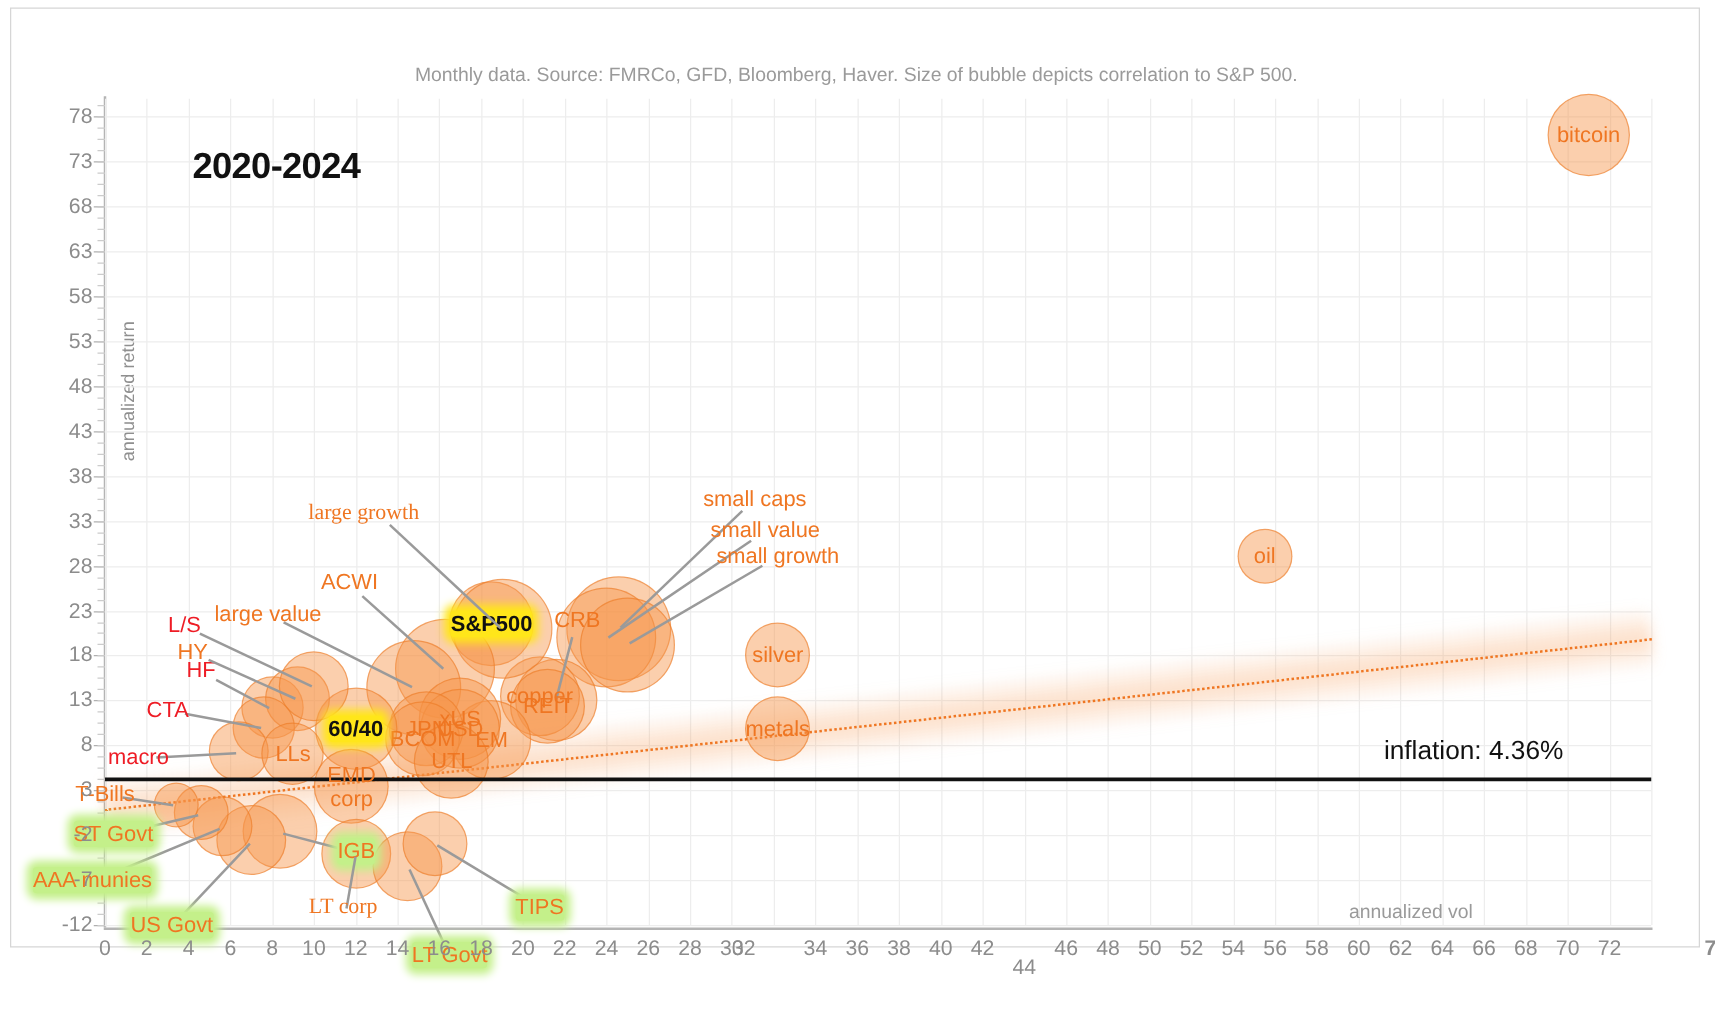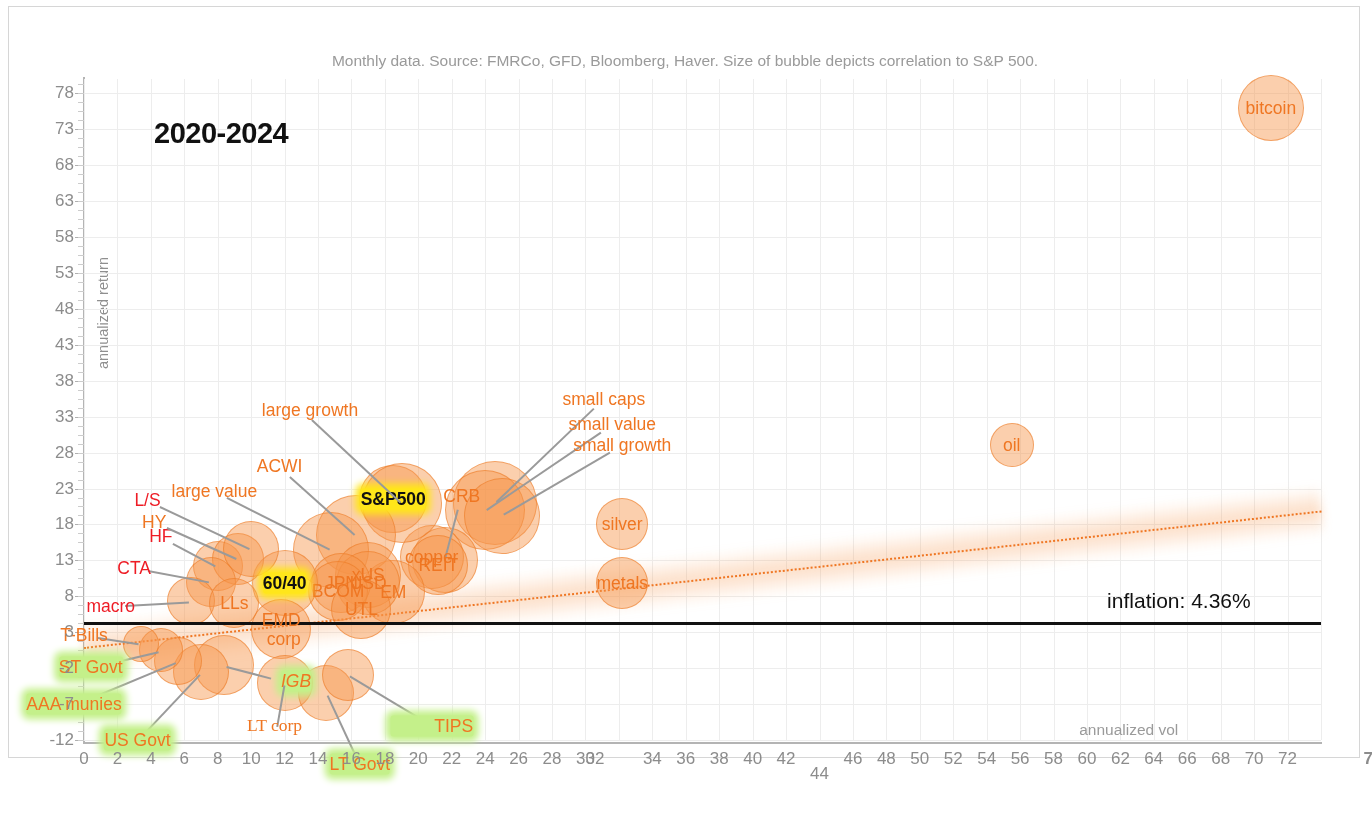--- a/index.html
+++ b/index.html
@@ -246,21 +246,21 @@
         <div class="leader" style="left: 516.648px; top: 352.731px; width: 137.536px; transform: rotate(145.837deg);"></div>
         <div class="blabel" style="left: 528.232px; top: 344.87px;">small value</div>
         <div class="leader" style="left: 526.178px; top: 373.493px; width: 123.44px; transform: rotate(149.672deg);"></div>
         <div class="blabel" style="left: 538.262px; top: 366.424px;">small growth</div>
         <div class="leader" style="left: 374.282px; top: 430.272px; width: 50.7888px; transform: rotate(104.494deg);"></div>
         <div class="blabel" style="left: 377.786px; top: 416.717px;">CRB</div>
         <div class="blabel" style="left: 347.697px; top: 477.788px;">copper</div>
         <div class="blabel" style="left: 354.384px; top: 485.691px;">REIT</div>
         <div class="blabel hl-y" style="left: 309.25px; top: 420.31px;">S&amp;P500</div>
         <div class="leader" style="left: 227.556px; top: 340.041px; width: 121.053px; transform: rotate(42.9613deg);"></div>
-        <div class="blabel" style="left: 226px; top: 330.5px;">large growth</div>
+        <div class="blabel" style="left: 207px; top: 330.5px; font-family: Liberation Serif, serif;">large growth</div>
         <div class="leader" style="left: 206.001px; top: 396.608px; width: 87.2966px; transform: rotate(41.8919deg);"></div>
         <div class="blabel" style="left: 195.58px; top: 387.26px;">ACWI</div>
         <div class="leader" style="left: 142.891px; top: 417.984px; width: 115.008px; transform: rotate(26.7248deg);"></div>
         <div class="blabel" style="left: 130.386px; top: 411.688px;">large value</div>
         <div class="blabel" style="left: 309.25px; top: 512.993px;">EM</div>
         <div class="blabel" style="left: 284.176px; top: 496.468px;">xUS</div>
         <div class="blabel" style="left: 284.176px; top: 504.372px;">USD</div>
         <div class="blabel" style="left: 257.43px; top: 504.372px;">JPN</div>
         <div class="blabel" style="left: 254.086px; top: 511.557px;">BCOM</div>
         <div class="blabel" style="left: 277.489px; top: 530.237px;">UTL</div>
@@ -269,29 +269,29 @@
         <div class="blabel red" style="left: 76.8946px; top: 456.952px;">HF</div>
         <div class="leader" style="left: 82.9893px; top: 448.296px; width: 75.5513px; transform: rotate(24.0847deg);"></div>
         <div class="blabel" style="left: 70.2081px; top: 442.583px;">HY</div>
         <div class="leader" style="left: 76.1851px; top: 426.998px; width: 98.5789px; transform: rotate(25.2394deg);"></div>
         <div class="blabel red" style="left: 63.5216px; top: 421.028px;">L/S</div>
         <div class="leader" style="left: 63.9104px; top: 491.137px; width: 62.2257px; transform: rotate(10.585deg);"></div>
         <div class="blabel red" style="left: 50.1486px; top: 488.565px;">CTA</div>
         <div class="leader" style="left: 40.7258px; top: 525.893px; width: 64.3536px; transform: rotate(-3.07532deg);"></div>
         <div class="blabel red" style="left: 26.7459px; top: 526.645px;">macro</div>
         <div class="blabel" style="left: 150.446px; top: 524.489px;">LLs</div>
-        <div class="blabel" style="left: 197.251px; top: 550.354px; text-align: right; line-height: 1.05;">EMD<br>corp</div>
+        <div class="blabel" style="left: 197.251px; top: 550.354px; text-align: center; line-height: 1.05;">EMD<br>corp</div>
         <div class="leader" style="left: 187.054px; top: 598.528px; width: 46.2196px; transform: rotate(-165.283deg);"></div>
-        <div class="blabel hl-g" style="left: 212px; top: 602.085px; font-style: italic;">IGB</div>
+        <div class="blabel hl-g" style="left: 201px; top: 602.085px;">IGB</div>
         <div class="leader" style="left: 192.971px; top: 647.208px; width: 42.3468px; transform: rotate(-80.1018deg);"></div>
         <div class="blabel" style="left: 190.565px; top: 646px; font-family: Liberation Serif, serif;">LT corp</div>
         <div class="leader" style="left: 269.911px; top: 672.735px; width: 63.2454px; transform: rotate(-114.954deg);"></div>
         <div class="blabel hl-g" style="left: 275.818px; top: 685.428px;">LT Govt</div>
         <div class="leader" style="left: 335.702px; top: 639.412px; width: 81.546px; transform: rotate(-148.963deg);"></div>
-        <div class="blabel hl-g" style="left: 347.697px; top: 646.63px; padding-left: 44px;">TIPS</div>
+        <div class="blabel hl-g" style="left: 347.697px; top: 646.63px;">TIPS</div>
         <div class="leader" style="left: 63.0836px; top: 650.802px; width: 76.7159px; transform: rotate(-46.7549deg);"></div>
         <div class="blabel hl-g" style="left: 53.4919px; top: 661px;">US Govt</div>
         <div class="leader" style="left: 2.89666px; top: 619.699px; width: 96.2485px; transform: rotate(-22.5846deg);"></div>
         <div class="blabel hl-g" style="left: -10.0297px; top: 625.076px;">AAA munies</div>
         <div class="leader" style="left: 20.3141px; top: 584.508px; width: 56.1267px; transform: rotate(-13.2447deg);"></div>
         <div class="blabel hl-g" style="left: 6.68649px; top: 587.715px;">ST Govt</div>
         <div class="leader" style="left: 13.8416px; top: 558.202px; width: 41.4854px; transform: rotate(8.62585deg);"></div>
         <div class="blabel" style="left: 0px; top: 556.102px;">T-Bills</div>
       </div>
 

